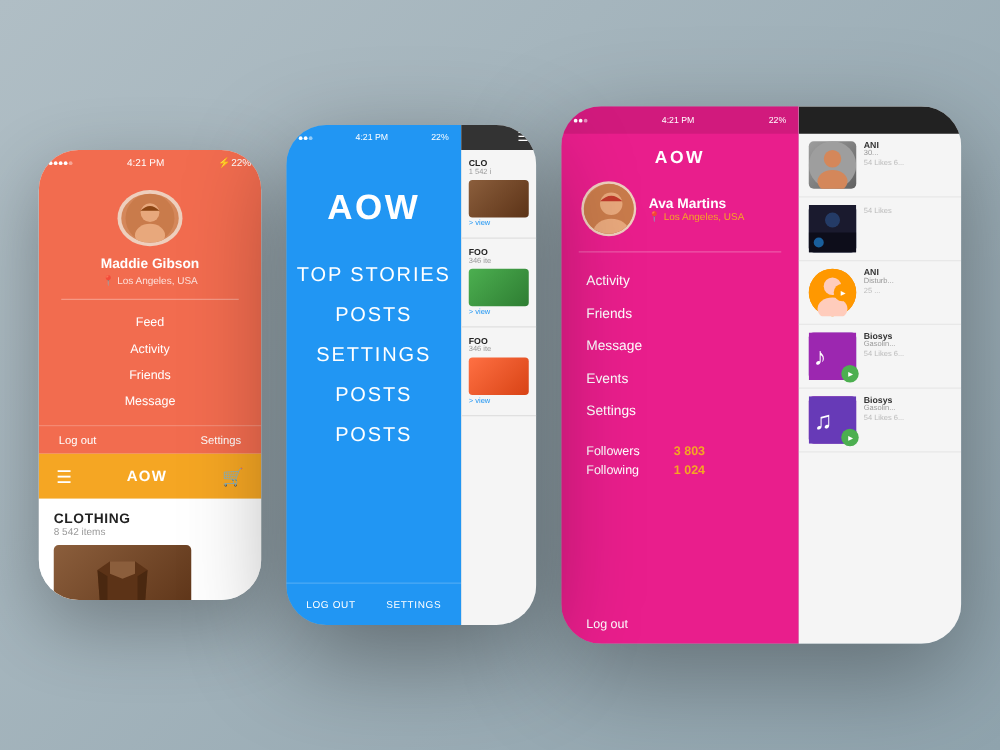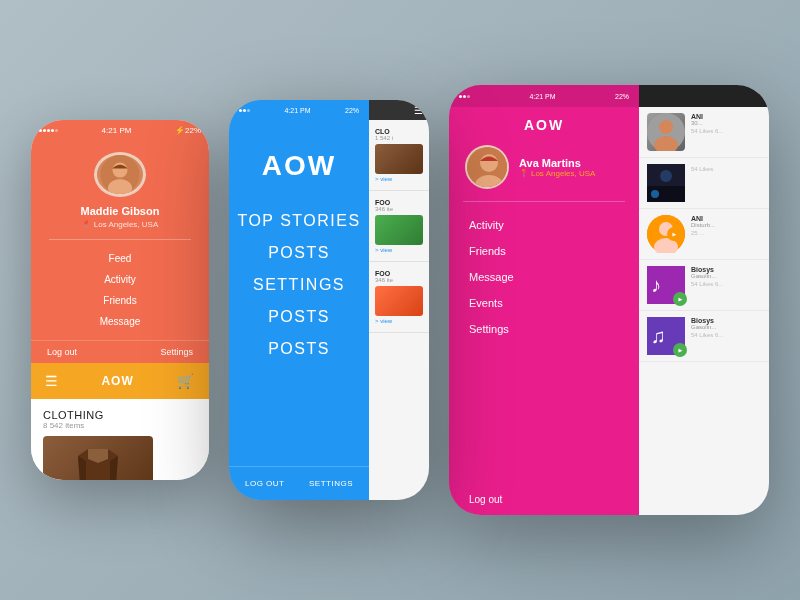--- a/index.html
+++ b/index.html
@@ -135,21 +135,21 @@
     }
 
     .phone1 .content-area {
       background: white;
       flex: 1;
       padding: 10px 12px;
     }
 
     .phone1 .category-title {
       font-size: 11px;
-      font-weight: 400;
+      font-weight: 700;
       color: #222;
       letter-spacing: 0.5px;
     }
 
     .phone1 .category-count {
       font-size: 8px;
       color: #999;
       margin-bottom: 6px;
     }
 
@@ -667,20 +667,30 @@
             <span>Los Angeles, USA</span>
           </div>
         </div>
       </div>
       <div class="divider3"></div>
       <div class="nav3-item">Activity</div>
       <div class="nav3-item">Friends</div>
       <div class="nav3-item">Message</div>
       <div class="nav3-item">Events</div>
       <div class="nav3-item">Settings</div>
+      <div class="stats-section">
+        <div class="stat-row">
+          <span class="stat-label">Followers</span>
+          <span class="stat-value">3 803</span>
+        </div>
+        <div class="stat-row">
+          <span class="stat-label">Following</span>
+          <span class="stat-value">1 024</span>
+        </div>
+      </div>
       <div class="logout3">Log out</div>
     </div>
 
     <div class="phone3-right">
       <div class="status-bar-right3"></div>
 
       <div class="feed-item">
         <div class="feed-thumb feed-thumb-1">
           <svg viewBox="0 0 38 38" width="38" height="38">
             <circle cx="19" cy="19" r="19" fill="#9e9e9e"></circle>

